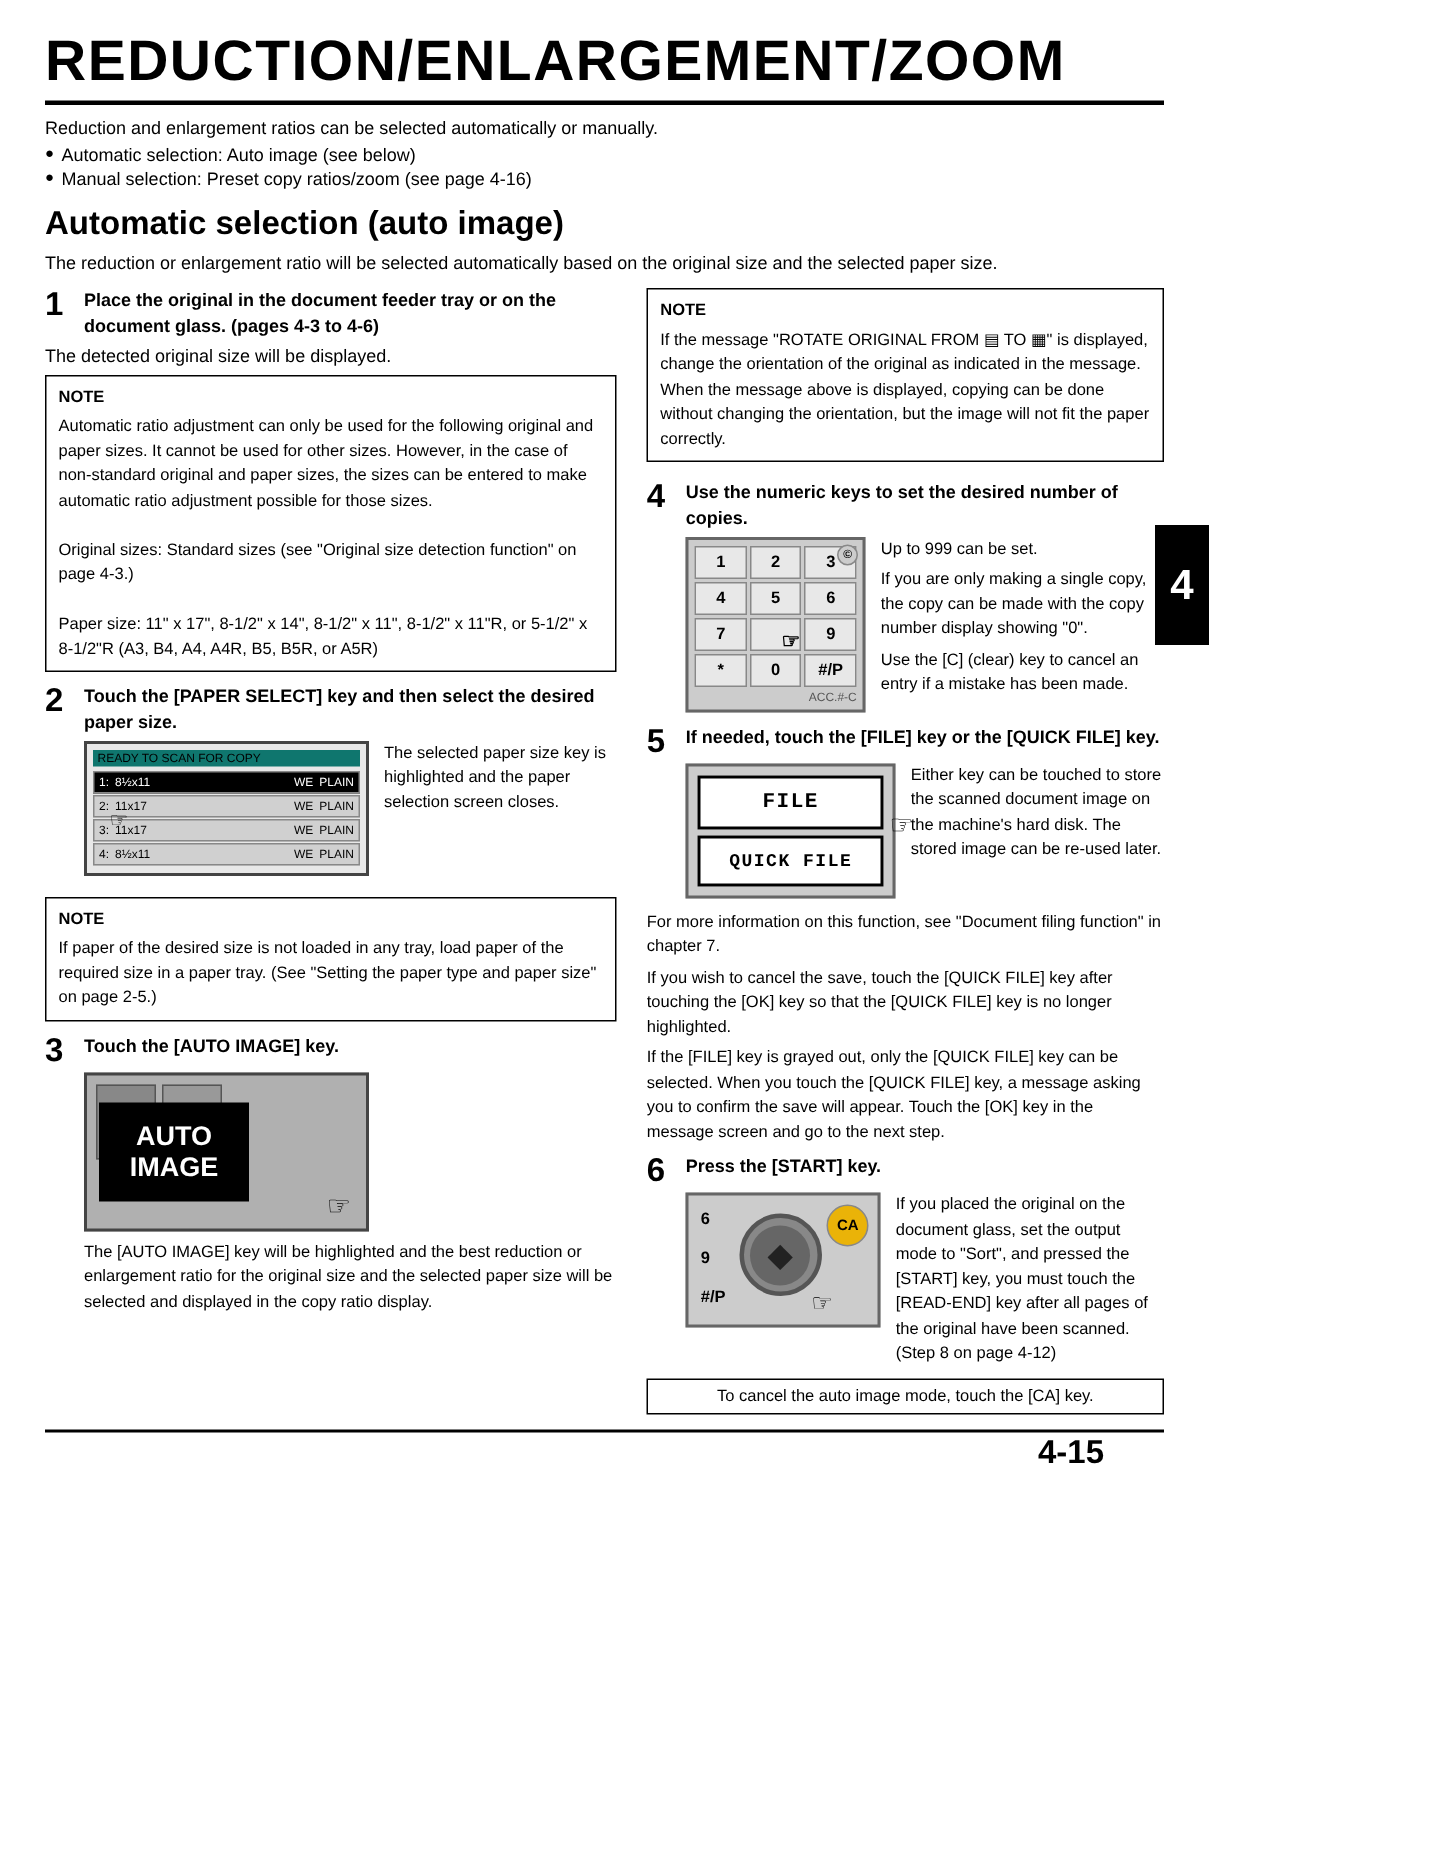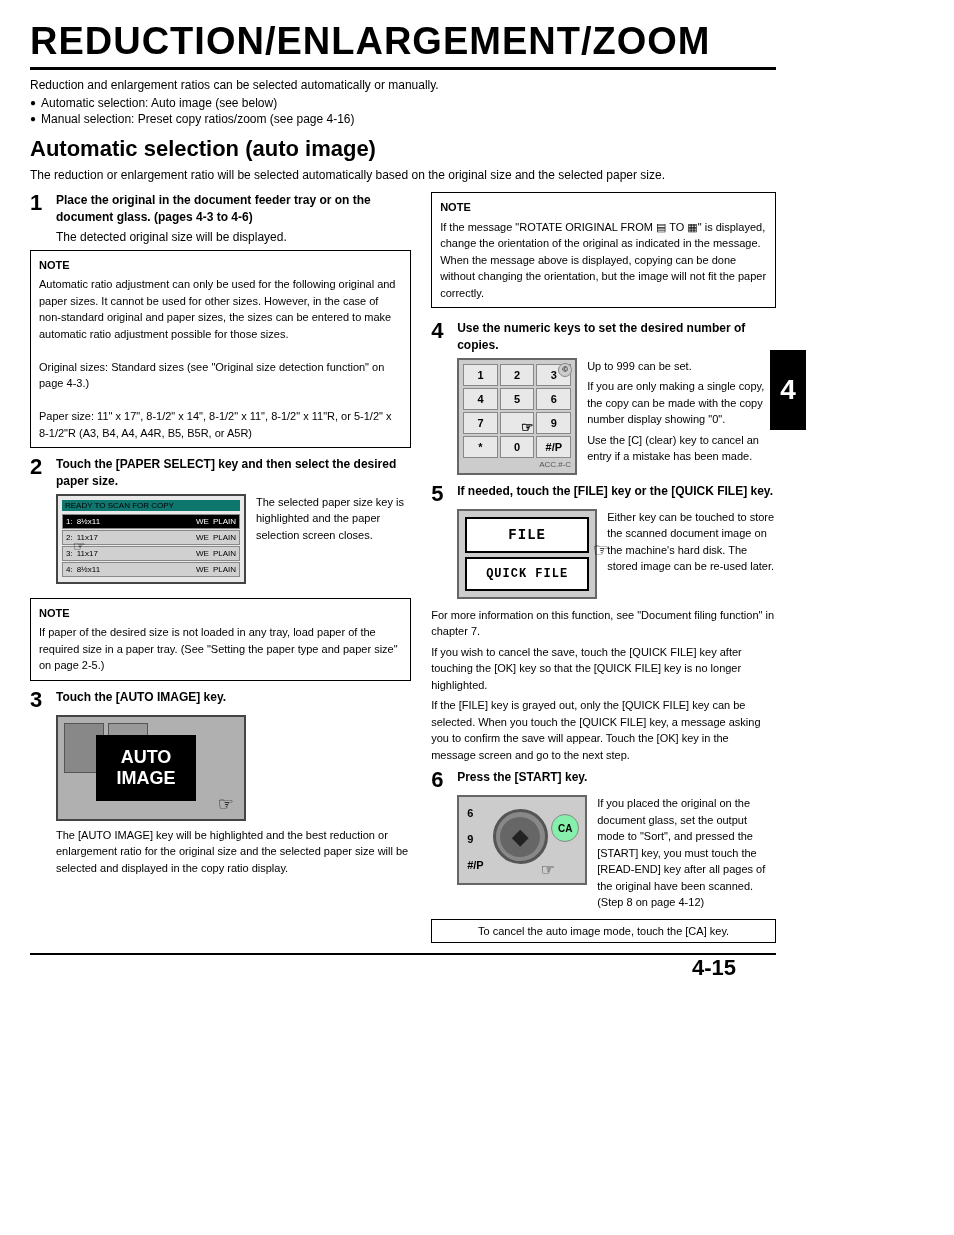--- a/index.html
+++ b/index.html
@@ -74,21 +74,20 @@
       min-width: 18px;
     }
     .step-title {
       font-size: 12px;
       font-weight: bold;
       line-height: 1.4;
     }
     .step-body {
       font-size: 12px;
       margin-bottom: 6px;
-      margin-left: 26px;
     }
     .note-box {
       border: 1.5px solid #000;
       padding: 6px 8px;
       margin-bottom: 8px;
       font-size: 11px;
       line-height: 1.5;
     }
     .note-title {
       font-weight: bold;
@@ -233,23 +232,23 @@
       display: flex;
       align-items: center;
       justify-content: center;
     }
     .start-arrow {
       color: #222;
       font-size: 22px;
     }
     .ca-btn {
       position: absolute;
-      top: 17px;
+      top: 6px;
       right: 6px;
-      background: #86efac;
+      background: #eab308;
       border: 1px solid #888;
       border-radius: 50%;
       width: 28px;
       height: 28px;
       display: flex;
       align-items: center;
       justify-content: center;
       font-size: 10px;
       font-weight: bold;
     }
@@ -377,21 +376,21 @@
         <div class="step-num">3</div>
         <div class="step-title">Touch the [AUTO IMAGE] key.</div>
       </div>
 
       <div style="margin-left:26px; margin-bottom:6px; display:flex; align-items:flex-start; gap:10px;">
         <div style="position:relative; width:190px;">
           <div class="auto-image-screen">
 
             <div style="position:absolute; top:6px; left:6px; width:40px; height:50px; background:#888; border:1px solid #555;"></div>
             <div style="position:absolute; top:6px; left:50px; width:40px; height:50px; background:#999; border:1px solid #555;"></div>
-            <div style="margin: 0 auto; position:relative; z-index:2; display:flex; justify-content:center; padding-right:10px; padding-top:10px; padding-bottom:10px;">
+            <div style="margin: 0 auto; position:relative; z-index:2; display:flex; justify-content:flex-start; padding-right:10px; padding-top:10px; padding-bottom:10px;">
               <div style="background:#000; color:#fff; font-size:18px; font-weight:bold; padding:12px 18px; text-align:center; min-width:100px;">
                 <div>AUTO</div>
                 <div>IMAGE</div>
               </div>
             </div>
             <div style="position:absolute; bottom:4px; right:10px; font-size:18px;">☞</div>
           </div>
         </div>
       </div>
 

